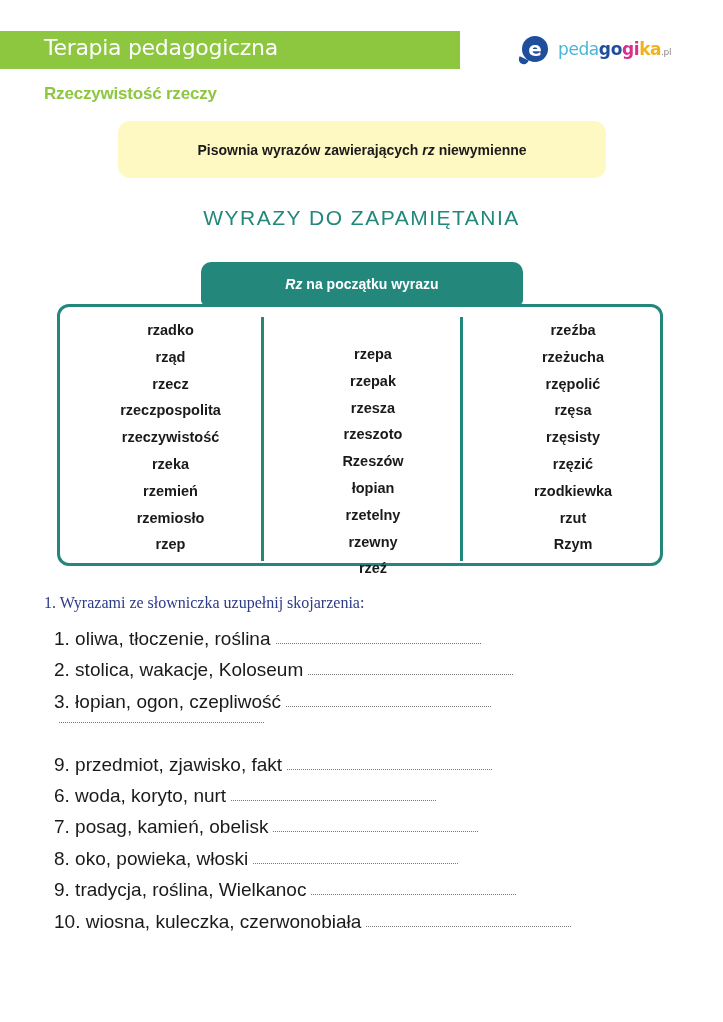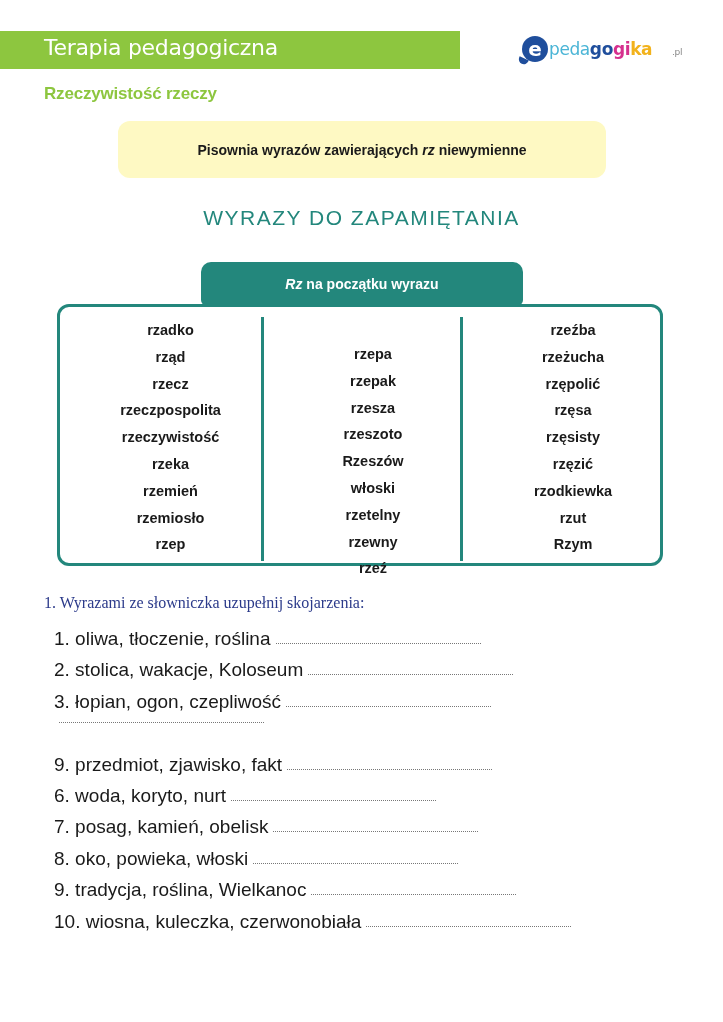--- a/index.html
+++ b/index.html
@@ -3,25 +3,25 @@
 <meta charset="utf-8">
 <style>
   html, body { margin:0; padding:0; background:#ffffff; }
   body { width:723px; height:1022px; position:relative; overflow:hidden; font-family:"Liberation Sans", sans-serif; color:#1a1a1a; }
   .header-bar { position:absolute; left:0; top:31px; width:460px; height:38px; background:#8dc63f; }
   .header-title { position:absolute; left:44px; top:35px; font-family:"DejaVu Sans", sans-serif; font-size:22px; color:#ffffff; letter-spacing:-0.3px; font-weight:normal; }
   .logo { position:absolute; left:522px; top:32px; height:34px; display:flex; align-items:center; }
   .logo-e { width:26px; height:26px; border-radius:50%; background:#1f4e9c; color:#fff; font-weight:bold; font-size:20px; display:flex; align-items:center; justify-content:center; font-family:"DejaVu Sans", sans-serif; position:relative; }
   .logo-e::after { content:""; position:absolute; left:-4px; bottom:-2px; width:10px; height:6px; background:#1f4e9c; border-radius:0 0 6px 6px; transform:rotate(25deg); }
   .logo-text { font-family:"DejaVu Sans", sans-serif; font-size:17px; font-weight:bold; margin-left:1px; letter-spacing:-0.4px; }
-  .logo-text .c1 { color:#4bb5d6; font-weight:normal; }
+  .logo-text .c1 { color:#4bb5d6; font-weight:normal;margin-left:9px; }
   .logo-text .c2 { color:#1f4e9c; }
   .logo-text .c3 { color:#d6308e; }
   .logo-text .c4 { color:#f2b21b; }
-  .logo-text .c5 { color:#888; font-size:9px; font-weight:normal;padding-left:20px; }
+  .logo-text .c5 { color:#888; font-size:9px; font-weight:normal; }
   .subtitle { position:absolute; left:44px; top:84px; font-size:17px; font-weight:bold; color:#8dc63f; letter-spacing:-0.2px; }
   .topic-box { position:absolute; left:118px; top:121px; width:488px; height:57px; background:#fef9c3; border-radius:12px; display:flex; align-items:center; justify-content:center; font-size:14px; font-weight:bold; color:#1a1a1a; }
   .topic-box i { font-style:italic; }
   .section-heading { position:absolute; left:0; width:723px; top:206px; text-align:center; font-size:21px; color:#23877c; letter-spacing:1.5px; font-family:Liberation Sans, sans-serif; font-weight:normal; }
   .tab-label { position:absolute; left:201px; top:262px; width:322px; height:44px; background:#23877c; border-radius:10px 10px 6px 6px; color:#fff; font-size:14px; font-weight:bold; display:flex; align-items:center; justify-content:center; z-index:2; }
   .tab-label i { font-style:italic; }
   .word-box { position:absolute; left:57px; top:304px; width:606px; height:262px; border:3px solid #23877c; border-radius:12px; box-sizing:border-box; }
   .col { position:absolute; top:10px; display:flex; flex-direction:column; align-items:center;padding-left:9px; }
   .col-1 { left:0; width:203px; }
   .col-2 { left:206px; width:196px;margin-top:24px; }
@@ -76,21 +76,21 @@
     <div class="word">rzemień</div>
     <div class="word">rzemiosło</div>
     <div class="word">rzep</div>
   </div>
   <div class="col col-2">
     <div class="word">rzepa</div>
     <div class="word">rzepak</div>
     <div class="word">rzesza</div>
     <div class="word">rzeszoto</div>
     <div class="word">Rzeszów</div>
-    <div class="word">włoski</div>
+    <div class="word">łopian</div>
     <div class="word">rzetelny</div>
     <div class="word">rzewny</div>
     <div class="word">rzeź</div>
   </div>
   <div class="col col-3">
     <div class="word">rzeźba</div>
     <div class="word">rzeżucha</div>
     <div class="word">rzępolić</div>
     <div class="word">rzęsa</div>
     <div class="word">rzęsisty</div>

